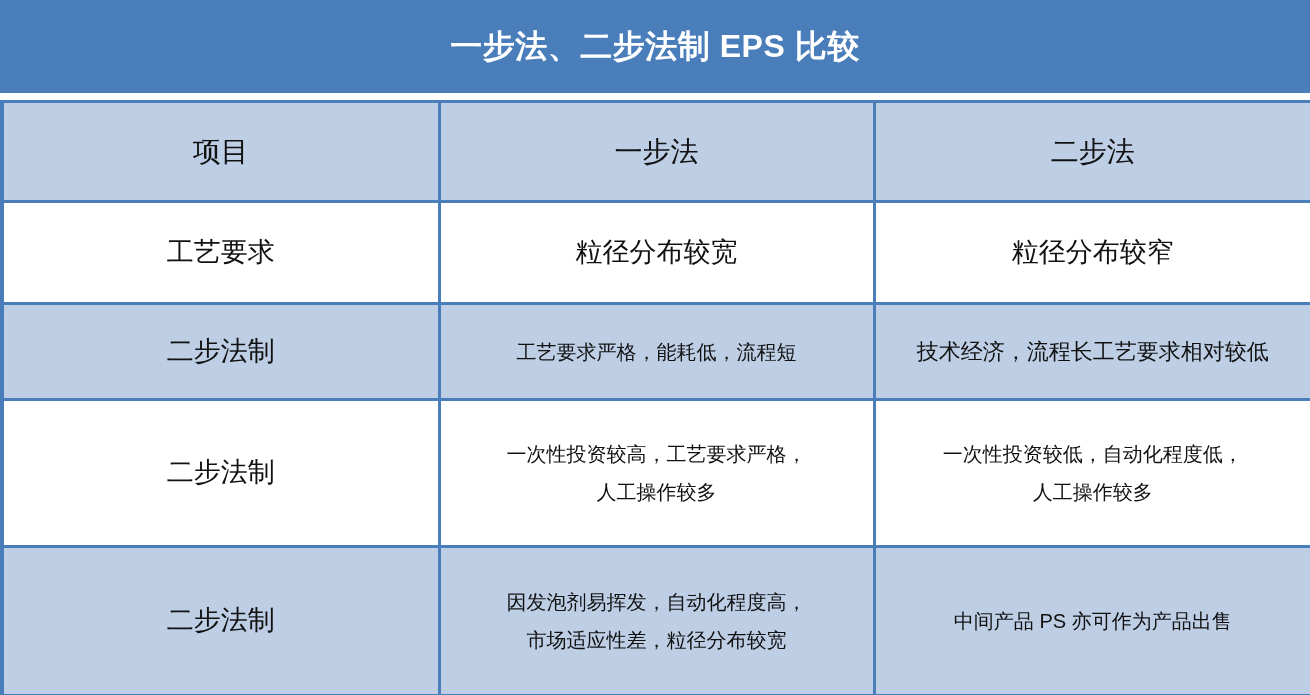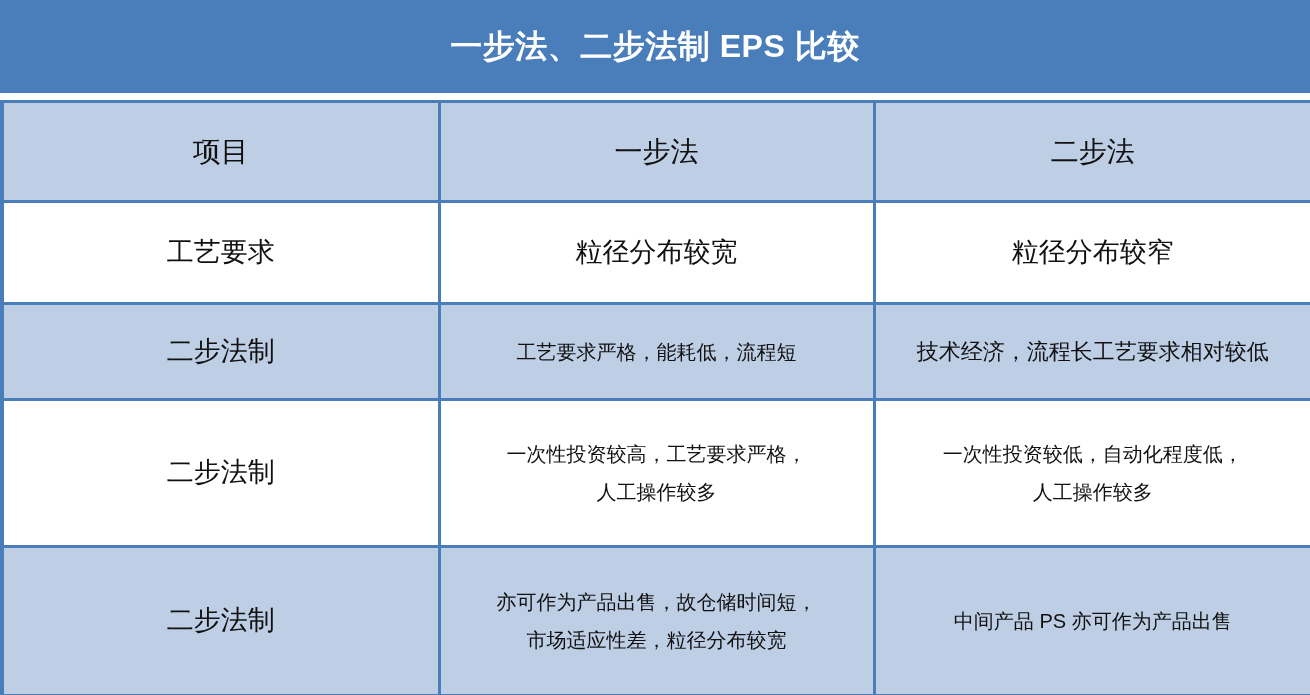--- a/index.html
+++ b/index.html
@@ -163,21 +163,21 @@
               <span class="ln">一次性投资较低，自动化程度低，</span>
               <span class="ln">人工操作较多</span>
             </span>
           </td>
         </tr>
 
         <tr class="fill-blue r5">
           <td class="f-label">二步法制</td>
           <td class="f-mid">
             <span class="cell-lines">
-              <span class="ln">亦可作为产品出售，故仓储时间短，</span>
+              <span class="ln">因发泡剂易挥发，自动化程度高，</span>
               <span class="ln">市场适应性差，粒径分布较宽</span>
             </span>
           </td>
           <td class="f-mid">
             <span class="cell-lines">
               <span class="ln">中间产品 PS 亦可作为产品出售</span>
             </span>
           </td>
         </tr>
 

